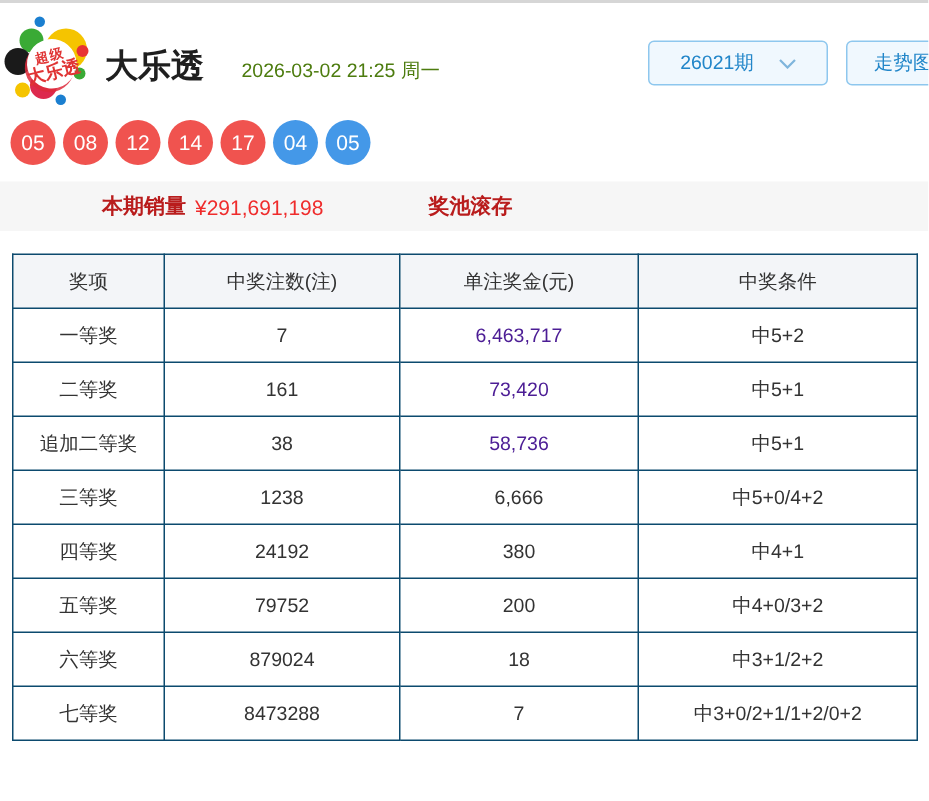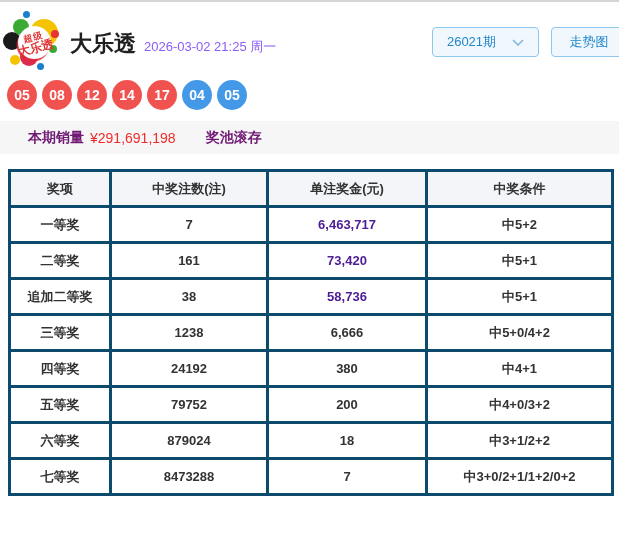--- a/index.html
+++ b/index.html
@@ -28,59 +28,59 @@
     box-shadow:-2px 2px 0 rgba(221,42,60,.85);
     display:flex; flex-direction:column; align-items:center; justify-content:center;
     transform:rotate(-14deg); color:#e03434; font-weight:bold; text-align:center;
   }
   .logo-badge .l1 { font-size:9px;  line-height:10px; letter-spacing:1px; }
   .logo-badge .l2 { font-size:12px; line-height:12px; white-space:nowrap; }
 
   
   .title-row { position:absolute; left:70px; top:27px; display:flex; align-items:baseline; }
   .title { font-size:22px; font-weight:bold; color:#1f1f1f; }
-  .datetime { font-size:13px; color:#8b5cf6; margin-left:8px; }
+  .datetime { font-size:13px; color:#4d7c0f; margin-left:25px; }
 
   .controls { position:absolute; left:432px; top:25px; display:flex; gap:12px; }
   .blue-ctl {
     height:30px; border:1px solid #8ec7ee; background:#f0f8fe; color:#2286c9;
     border-radius:4px; font-size:13px;
     display:flex; align-items:center; justify-content:center; cursor:pointer;
   }
-  .issue-select { width:107px; gap:16px; }
+  .issue-select { width:120px; gap:16px; }
   .trend-btn { width:76px; }
 
   
   .balls { position:absolute; left:7px; top:78px; display:flex; gap:5px; }
   .ball {
     width:30px; height:30px; border-radius:50%; color:#fff;
-    font-size:14px; font-weight:bold;
+    font-size:14px; font-weight:normal;
     display:flex; align-items:center; justify-content:center;
   }
   .ball.front { background:#f0534f; }
   .ball.back  { background:#4498e8; }
 
   
   .sales-band {
     position:absolute; left:0; top:119px; width:619px; height:33px;
     background:#f6f6f6; display:flex; align-items:center;
     padding-left:28px; font-size:14px;
   }
-  .sales-band .lbl { font-weight:bold; color:#701a75; }
+  .sales-band .lbl { font-weight:bold; color:#b91c1c;margin-left:40px; }
   .sales-band .val { color:#ef2c2c; margin-left:6px; }
   .sales-band .pair2 { margin-left:30px; display:flex;gap:48px; }
 
   
   .prize-table {
     position:absolute; left:8px; top:167px; width:603px;
     border-collapse:collapse; font-size:13px; table-layout:fixed;
   }
   .prize-table th, .prize-table td {
-    border:3px solid #0c4a6e; height:36px; text-align:center;
-    font-weight:bold; color:#333; padding:0 0;
+    border:1px solid #0c4a6e; height:36px; text-align:center;
+    font-weight:normal; color:#333; padding:0 0;
   }
   .prize-table th { background:#f3f5f8; }
   .prize-table td.red { color:#4c1d95; }
   .col-prize { width:101px; } .col-count { width:157px; }
   .col-amount { width:159px; } .col-cond { width:186px; }
 </style>
 </head>
 <body>
 
 <div class="page">

